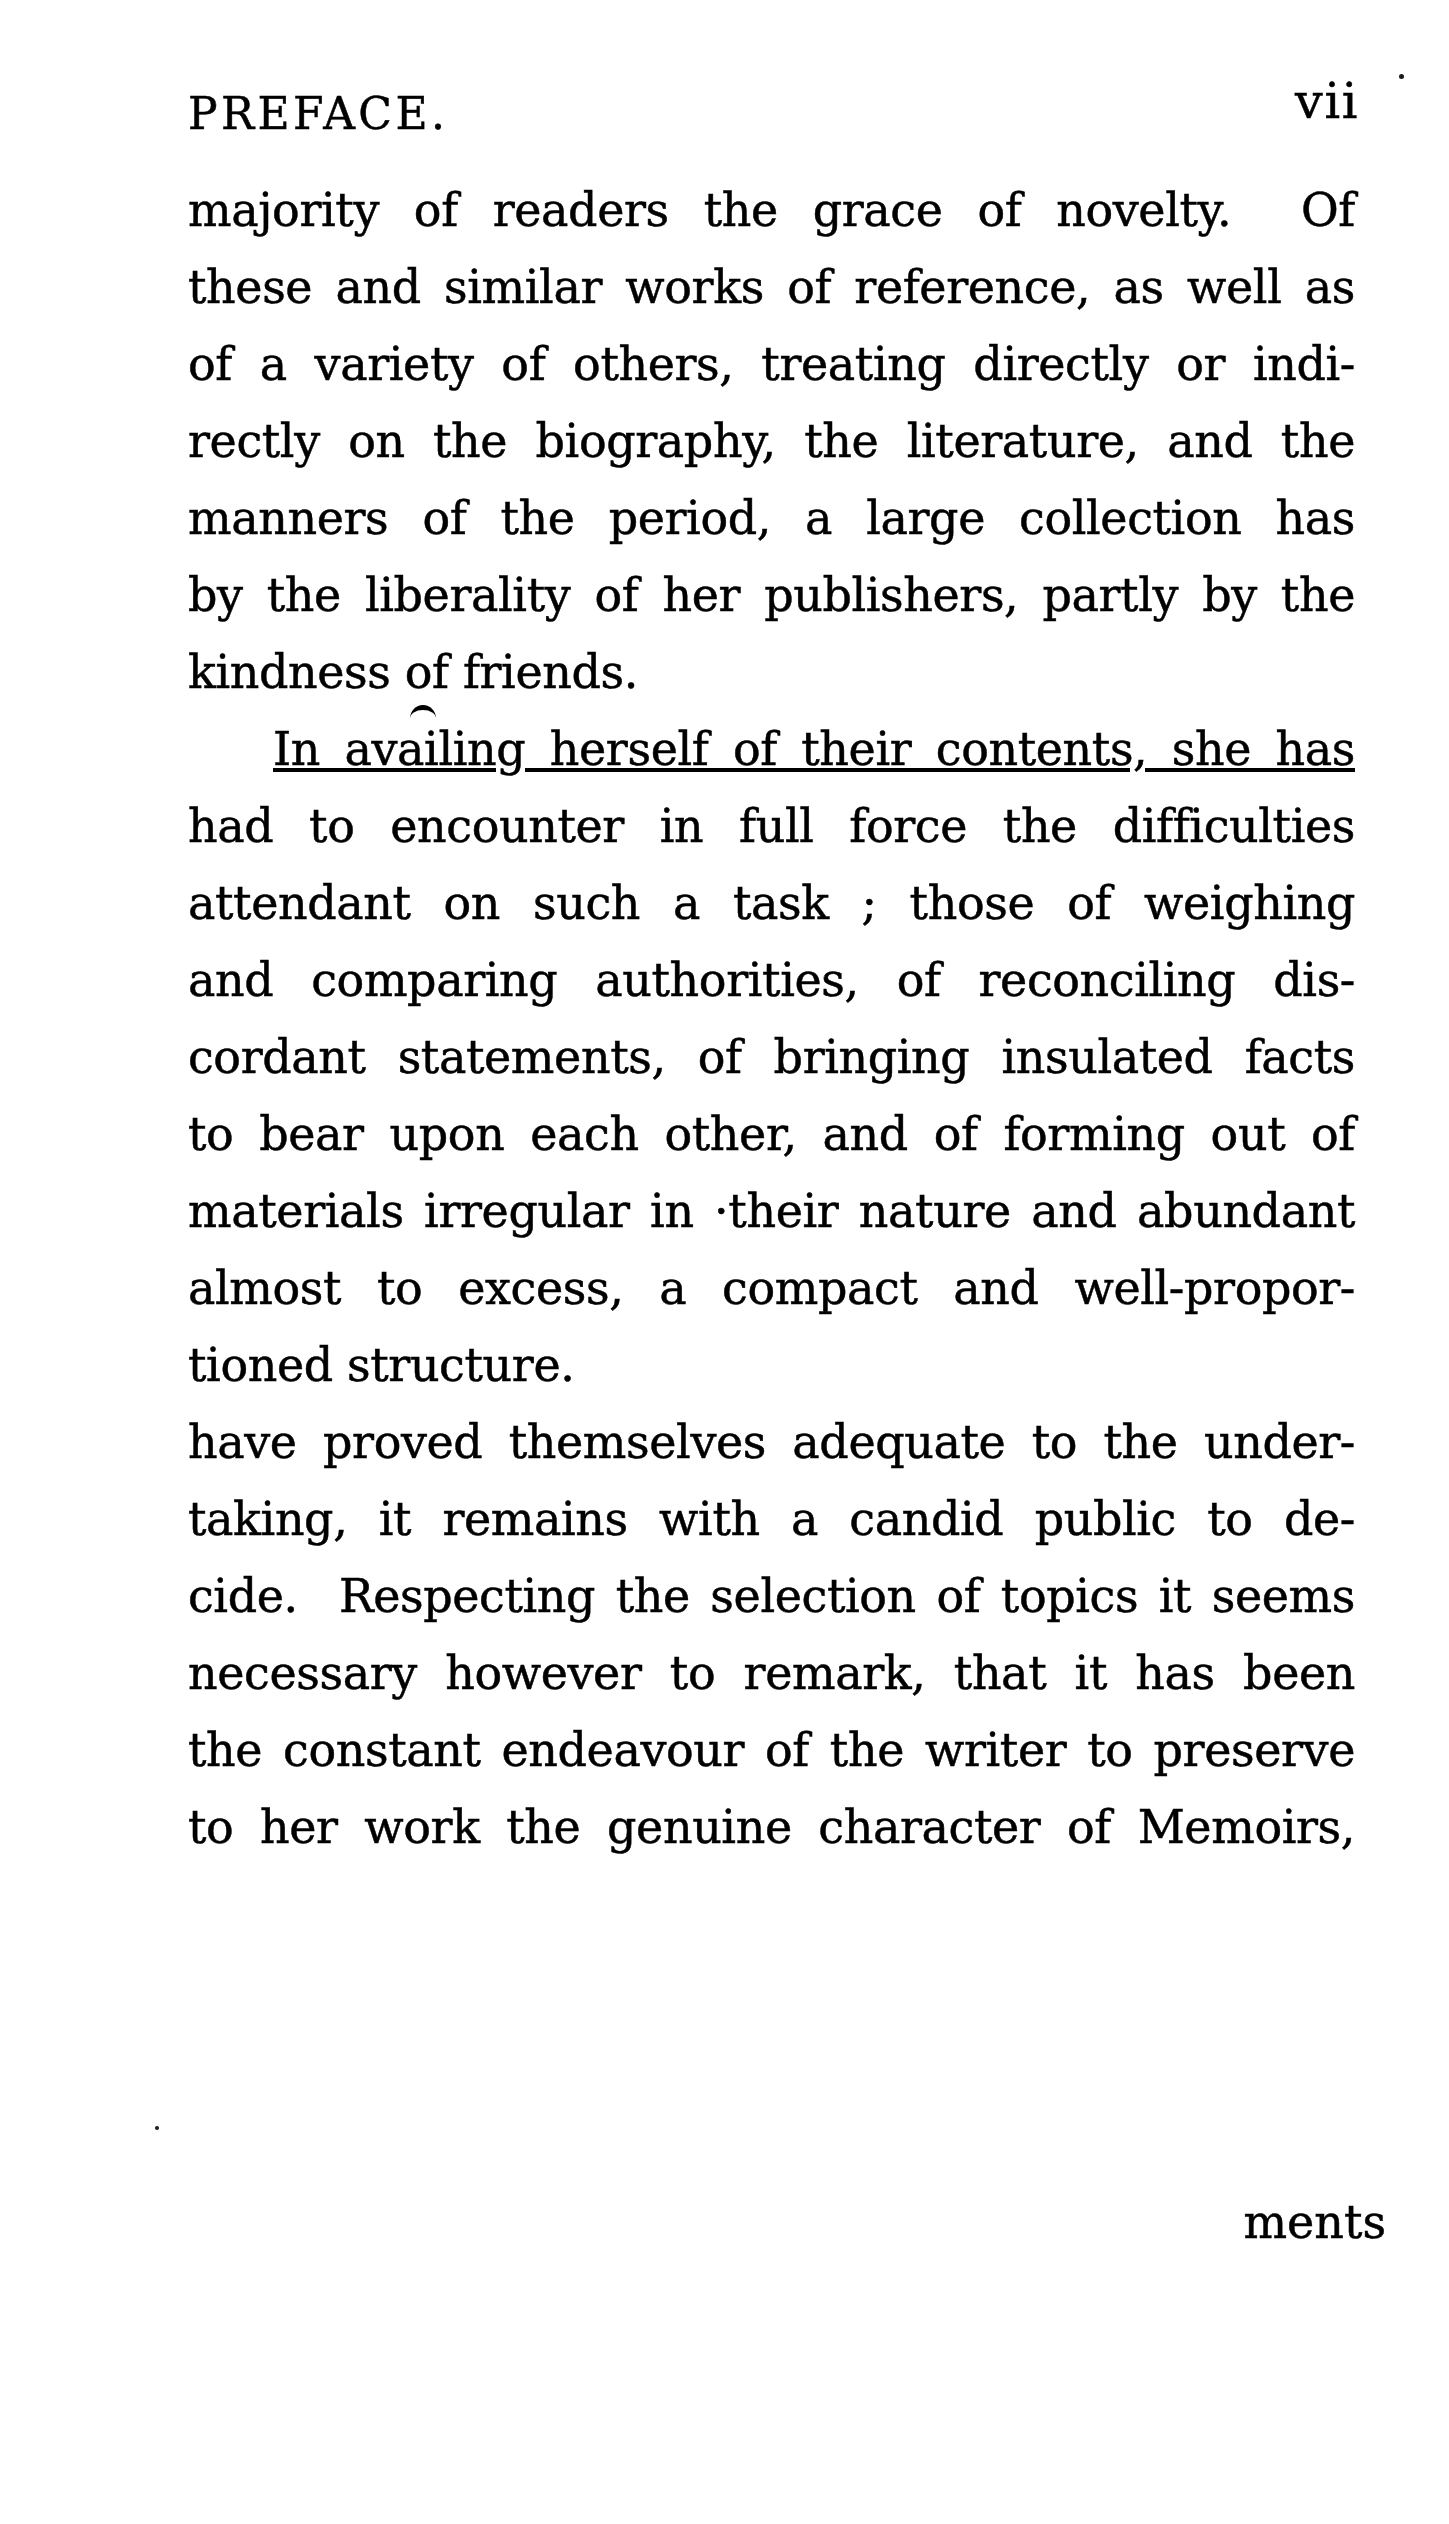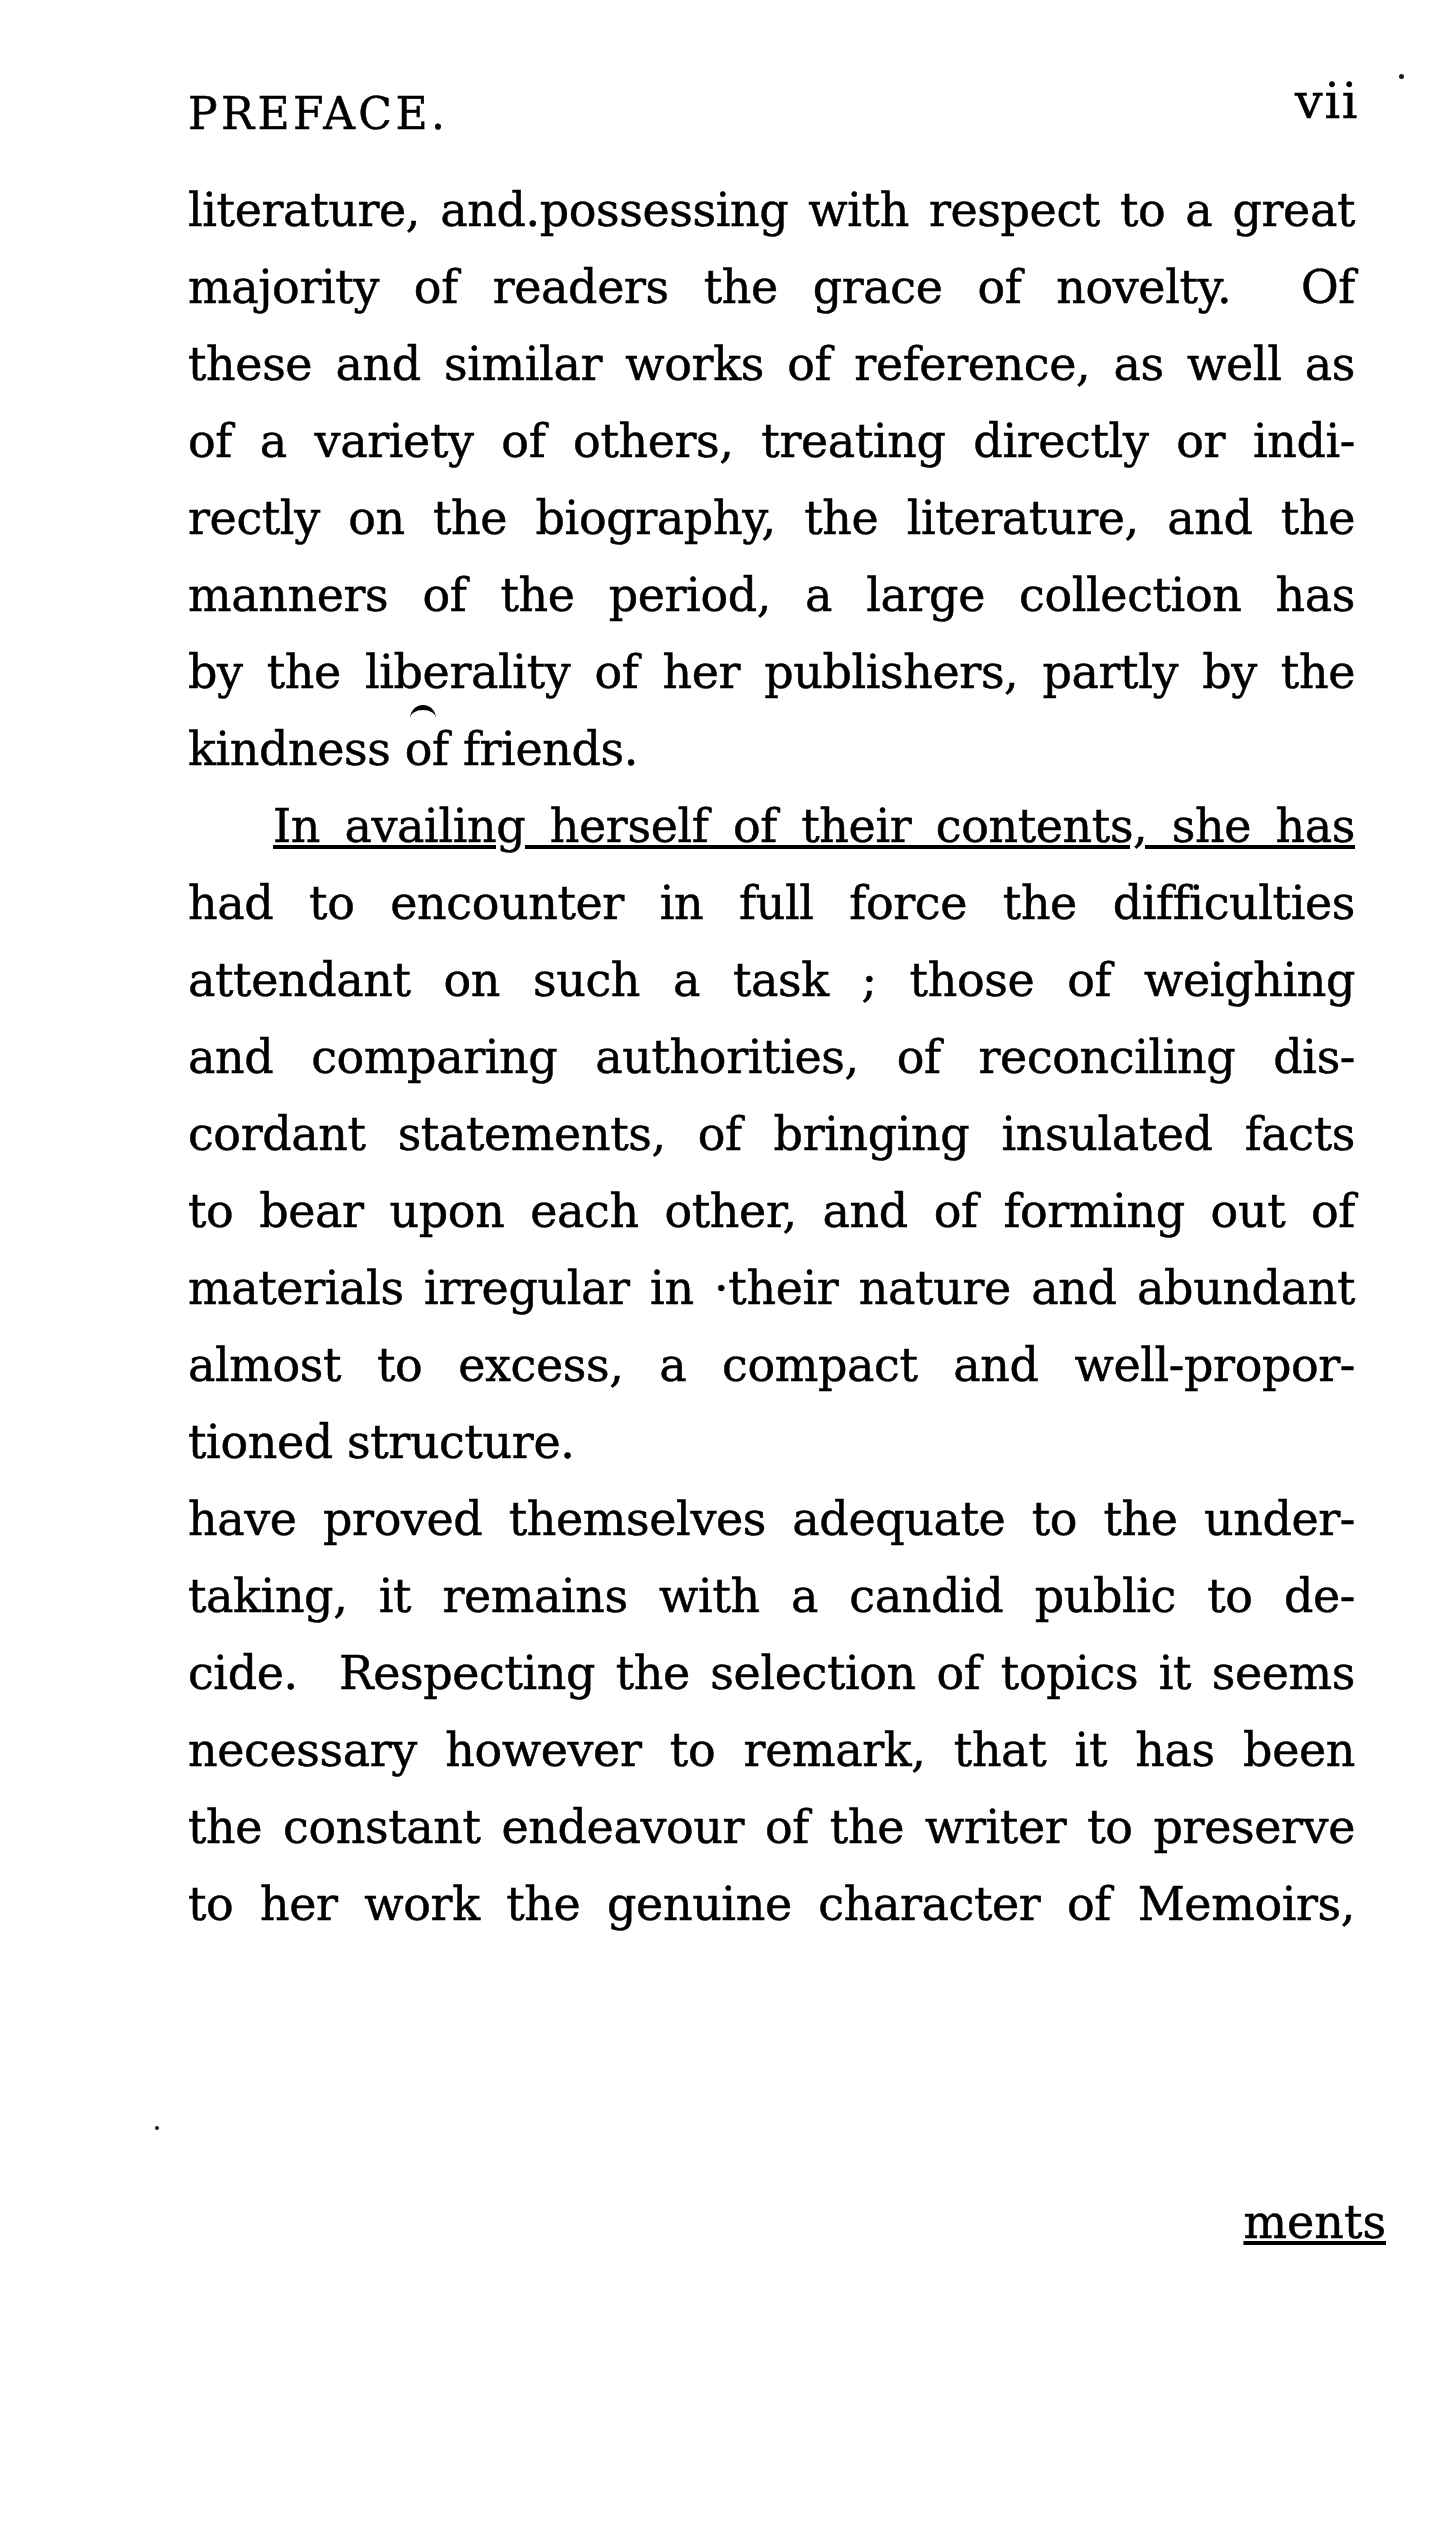--- a/index.html
+++ b/index.html
@@ -57,21 +57,20 @@
   }
   .ln.ind-a { text-indent: 85px; text-decoration: underline; }
   .ln.ind-b { text-indent: 92px; }
   
   .catchword {
     position: absolute;
     top: 2184px;
     right: 64px;
     font-size: 46px;
     line-height: 77px;
-    text-decoration: underline;
     -webkit-text-stroke: 0.5px #000;
   }
   
   .macron-artifact {
     position: absolute;
     left: 410px;
     top: 705px;
     width: 26px;
     height: 8.5px;
     border-top: 5.1px solid #000;
@@ -87,21 +86,20 @@
 </style>
 </head>
 <body>
 
 <div class="page">
 
   <div class="head-title">PREFACE.</div>
   <div class="page-num">vii</div>
 
   <div class="bodytext">
-    <div class="ln">literature, and.possessing with respect to a great</div>
     <div class="ln">majority of readers the grace of novelty.&nbsp; Of</div>
     <div class="ln">these and similar works of reference, as well as</div>
     <div class="ln">of a variety of others, treating directly or indi-</div>
     <div class="ln">rectly on the biography, the literature, and the</div>
     <div class="ln">manners of the period, a large collection has</div>
     <div class="ln">by the liberality of her publishers, partly by the</div>
     <div class="ln end">kindness of friends.</div>
     <div class="ln ind-a">In availing herself of their contents, she has</div>
     <div class="ln">had to encounter in full force the difficulties</div>
     <div class="ln">attendant on such a task ; those of weighing</div>

